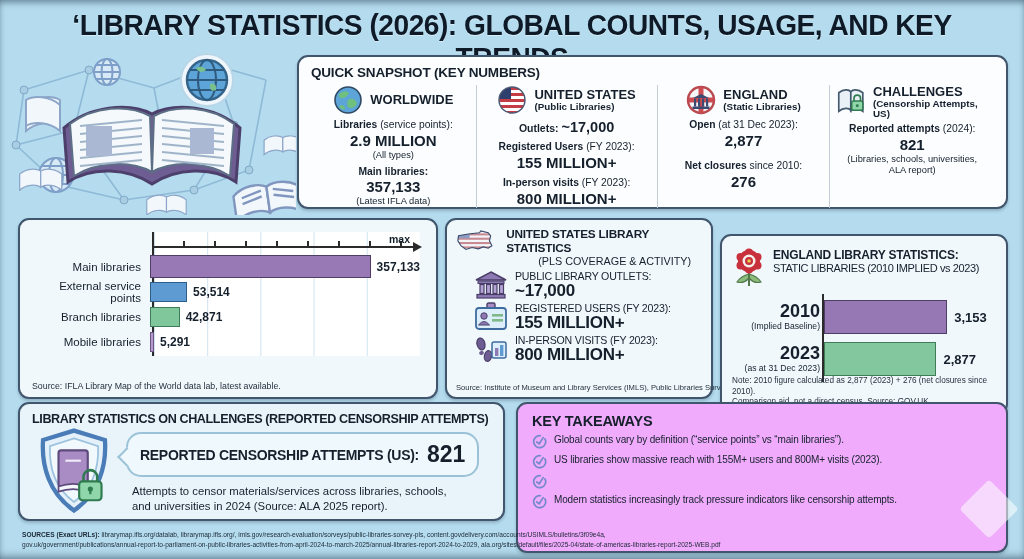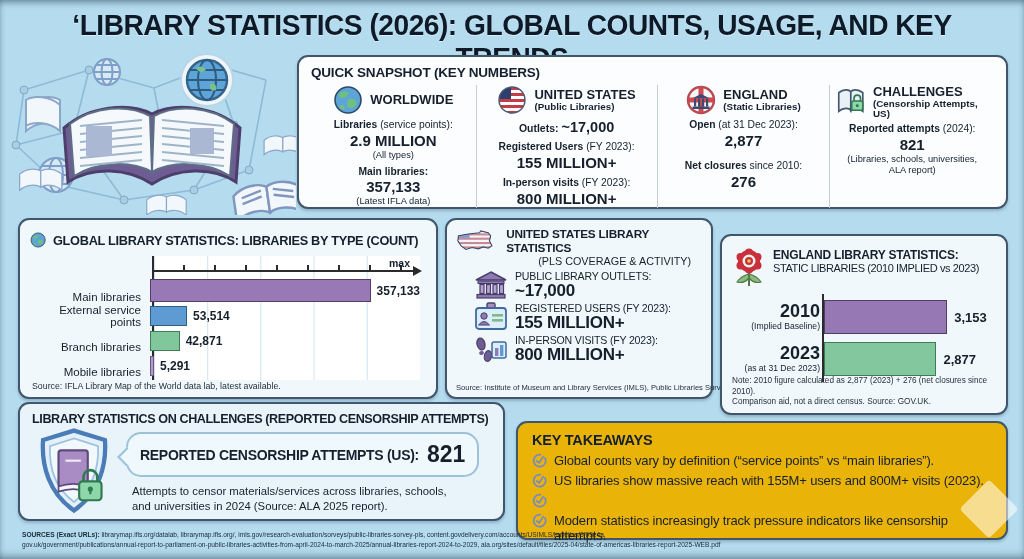--- a/index.html
+++ b/index.html
@@ -49,21 +49,21 @@
     background-image:linear-gradient(to right,#cfe3ef 1px,transparent 1px);
     background-size:20% 100%;
     border-left:2px solid #2b2b2b; }
   .gaxis { position:absolute; left:122px; right:6px; top:14px; height:0; border-top:2px solid #2b2b2b; }
   .gticks { position:absolute; left:0; right:16px; bottom:0; height:7px;
     background-image:repeating-linear-gradient(to right,#2b2b2b 0 2px,transparent 2px 31px); }
   .garrow { position:absolute; right:-2px; top:-6px; width:0; height:0;
     border-left:9px solid #2b2b2b; border-top:5px solid transparent; border-bottom:5px solid transparent; }
   .gmax { position:absolute; right:10px; top:-15px; font-size:10.5px; font-weight:700; }
   .grows { position:absolute; left:0; right:6px; top:22px; }
-  .grow { display:flex; align-items:flex-end; height:25px; }
+  .grow { display:flex; align-items:center; height:25px; }
   .glabel { width:118px; text-align:right; padding-right:7px; font-size:11.5px; }
   .gtrack { flex:1; display:flex; align-items:center; position:relative; height:100%; padding-left:2px; }
   .bar { height:20px; border:1.5px solid rgba(30,30,50,.55); min-width:4px; }
   .grow:first-child .bar { height:23px; }
   .gval { margin-left:6px; font-size:12px; font-weight:700; white-space:nowrap; }
   .gsource { position:absolute; left:12px; bottom:6px; font-size:8.8px; color:#24303c; }
   
   .us-panel { left:445px; top:218px; width:268px; height:181px; padding:8px 9px 5px; }
   .us-head { display:flex; gap:13px; align-items:flex-start; }
   .us-title { font-size:11.8px; font-weight:700; line-height:1.15; letter-spacing:-0.2px; }
@@ -93,23 +93,23 @@
   .chal-body { display:flex; gap:10px; margin-top:2px; }
   .chal-right { flex:1; padding-top:4px; }
   .bubble { position:relative; background:#eef8fd; border:2px solid #9cc2d8; border-radius:15px;
     padding:7px 12px; display:flex; align-items:center; gap:8px; width:fit-content; }
   .bubble-tail { position:absolute; left:-8px; top:16px; width:14px; height:14px; background:#eef8fd;
     border-left:2px solid #9cc2d8; border-bottom:2px solid #9cc2d8; transform:rotate(45deg); }
   .bubble-label { font-size:14px; font-weight:700; letter-spacing:-0.3px; }
   .bubble-value { font-size:23px; font-weight:700; }
   .chal-desc { font-size:11.3px; line-height:1.35; margin:7px 0 0 6px; }
   
-  .take-panel { left:516px; top:421px; width:492px; height:119px; padding:9px 14px; background:#eab308; }
+  .take-panel { left:516px; top:402px; width:492px; height:151px; padding:9px 14px; background:#f0abfc; }
   .take-title { font-size:14.5px; font-weight:700; letter-spacing:-0.2px; }
-  .take-item { display:flex; align-items:flex-start; gap:7px; margin-top:5px; font-size:13px; letter-spacing:-0.15px; }
+  .take-item { display:flex; align-items:flex-start; gap:7px; margin-top:5px; font-size:10px; letter-spacing:-0.15px; }
   .take-item svg { flex:0 0 auto; margin-top:0; }
   
   .sources { position:absolute; left:22px; top:530px; width:985px; font-size:6.6px; line-height:1.55; color:#1c2834; }
   .sources b { font-weight:700; }
   
   .diamond { position:absolute; left:968px; top:488px; width:42px; height:42px;
     background:rgba(255,255,255,.55); transform:rotate(45deg); border-radius:4px; }
 </style>
 </head>
 <body>
@@ -316,29 +316,20 @@
           </div>
         </div>
         <div class="s-label"><b>Reported attempts</b><span> (2024):</span></div>
         <div class="s-value">821</div>
         <div class="s-note" style="max-width:140px;margin:0 auto;">(Libraries, schools, universities, ALA report)</div>
       </div>
     </div>
   </div>
 
   <div class="panel global-panel">
-    <div class="gp-head">
-      <svg width="24" height="24" viewBox="0 0 30 30">
-        <circle cx="15" cy="15" r="13" fill="#5da4d8" stroke="#2f4a63" stroke-width="1.6"></circle>
-        <path d="M6,9 q6,-5 10,-1 q-3,6 -8,5 q-3,-1 -2,-4z" fill="#6fbf7f"></path>
-        <path d="M16,14 q7,-1 8,5 q-4,6 -9,3 q-2,-5 1,-8z" fill="#6fbf7f"></path>
-        <path d="M8,20 q4,0 4,4 q-4,1 -6,-2z" fill="#6fbf7f"></path>
-      </svg>
-      <div class="gp-title">GLOBAL LIBRARY STATISTICS: LIBRARIES BY TYPE (COUNT)</div>
-    </div>
     <div class="gchart">
       <div class="gplot"></div>
       <div class="gaxis">
         <div class="gticks"></div>
         <div class="garrow"></div>
         <div class="gmax">max</div>
       </div>
       <div class="grows">
         <div class="grow">
           <div class="glabel">Main libraries</div>

